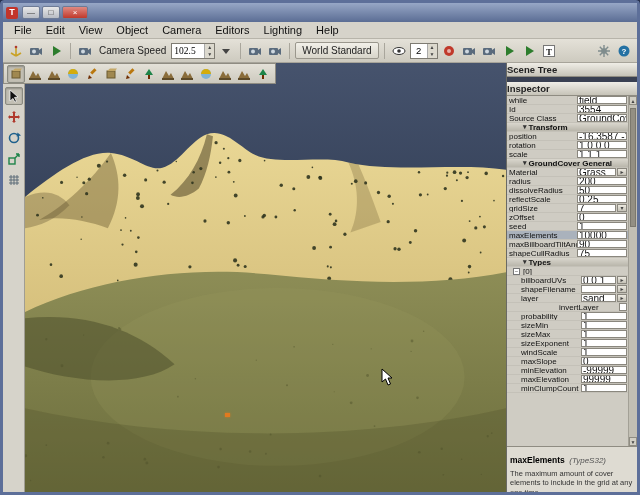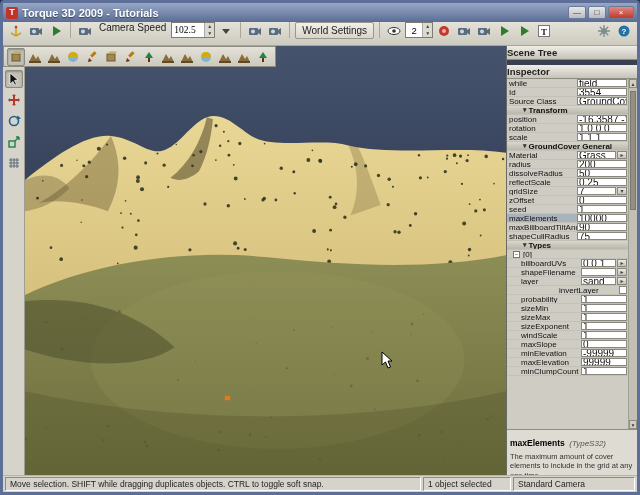--- a/index.html
+++ b/index.html
@@ -10,21 +10,21 @@
   .titlebar{height:19px;background:linear-gradient(#97a7c6,#5b6d94);display:flex;align-items:center;padding:0 3px;flex:0 0 auto;}
   .appicon{width:12px;height:12px;background:#c2342a;border-radius:2px;margin-right:4px;display:inline-flex;align-items:center;justify-content:center;color:#fff;font-size:9px;font-weight:bold;line-height:1;}
   .title{color:#fff;font-size:11px;font-weight:bold;text-shadow:0 1px 1px #33415f;flex:1;white-space:nowrap;overflow:hidden;}
   .winbtns{display:flex;gap:2px;}
   .wbtn{width:18px;height:13px;background:linear-gradient(#e8e8e8,#b8bcc4);border:1px solid #6d7b96;border-radius:2px;font-size:8px;line-height:11px;text-align:center;color:#333;cursor:default;}
   .wbtn.close{background:linear-gradient(#e08a82,#c0392b);color:#fff;width:26px;}
   
   .menubar{height:17px;background:#d6d3ca;border-bottom:1px solid #b7b4aa;display:flex;align-items:center;padding-left:4px;flex:0 0 auto;}
   .menu-item{font-size:11px;color:#111;padding:1px 7px;}
   
-  .toolbar1{height:24px;background:linear-gradient(#e4e1d8,#cdcabf);border-bottom:1px solid #a7a49a;display:flex;align-items:flex-start;padding:0 4px;gap:2px;flex:0 0 auto;}
+  .toolbar1{height:24px;background:linear-gradient(#e4e1d8,#cdcabf);border-bottom:1px solid #a7a49a;display:flex;align-items:center;padding:0 4px;gap:2px;flex:0 0 auto;}
   .tbtn{width:18px;height:18px;display:inline-flex;align-items:center;justify-content:center;border:1px solid transparent;border-radius:2px;background:transparent;flex:0 0 auto;}
   .tbtn.pressed{border:1px solid #8a8a80;background:#c2bfb4;box-shadow:inset 0 1px 2px rgba(0,0,0,.25);}
   .tb-sep{width:1px;height:16px;background:#a9a69c;margin:0 3px;flex:0 0 auto;}
   .tb-label{font-size:10px;color:#222;padding:0 3px;white-space:nowrap;}
   .tb-label-btn{font-size:10px;color:#222;padding:2px 6px;border:1px solid #9a97f0;border-color:#9a978d;border-radius:2px;background:linear-gradient(#f2f0e9,#d8d5ca);white-space:nowrap;}
   .numbox{display:inline-flex;align-items:stretch;border:1px solid #7e7b72;background:#fff;height:16px;}
   .numbox input{width:32px;border:0;font-size:9.5px;font-family:Liberation Serif, serif;padding:0 2px;outline:none;}
   .spin{display:flex;flex-direction:column;width:10px;border-left:1px solid #aaa;}
   .spin span{flex:1;font-size:5px;line-height:7px;text-align:center;background:#dcd9ce;color:#444;}
   .stepval{width:16px;font-size:9.5px;text-align:center;display:inline-flex;align-items:center;justify-content:center;background:#fff;}
@@ -71,28 +71,37 @@
   .scell.sel{flex:0 0 88px;}
   .scell.cam{flex:0 0 122px;}
 </style>
 </head>
 <body>
 
 <div class="window">
 
   <div class="titlebar">
     <span class="appicon">T</span>
-    <span class="title">Torque 3D 2009 - Tutorials</span>
     <div class="winbtns">
         <span class="wbtn">—</span>
         <span class="wbtn">□</span>
         <span class="wbtn close">×</span>
       </div>
   </div>
 
+  <div class="menubar">
+      <span class="menu-item">File</span>
+      <span class="menu-item">Edit</span>
+      <span class="menu-item">View</span>
+      <span class="menu-item">Object</span>
+      <span class="menu-item">Camera</span>
+      <span class="menu-item">Editors</span>
+      <span class="menu-item">Lighting</span>
+      <span class="menu-item">Help</span>
+    </div>
 
   <div class="toolbar1">
     <span class="tbtn">
         <svg width="14" height="14" viewBox="0 0 14 14">
           <path d="M7 12 V3 M7 12 L2 9 M7 12 L12 9" stroke="#c9a227" stroke-width="1.6" fill="none"></path>
           <circle cx="7" cy="3" r="1.3" fill="#b03a2e"></circle>
         </svg>
       </span>
     <span class="tbtn">
         <svg width="14" height="14" viewBox="0 0 14 14">
@@ -136,21 +145,21 @@
         </svg>
       </span>
     <span class="tbtn">
         <svg width="14" height="14" viewBox="0 0 14 14">
           <rect x="1" y="4" width="9" height="7" rx="1" fill="#5a6b7d"></rect>
           <polygon points="10,6 13,4 13,11 10,9" fill="#5a6b7d"></polygon>
           <circle cx="5" cy="7.5" r="2" fill="#cfd8e0"></circle>
         </svg>
       </span>
     <span class="tb-sep"></span>
-    <span class="tb-label-btn">World Settings</span>
+    <span class="tb-label-btn">World Standard</span>
     <span class="tb-sep"></span>
     <span class="tbtn">
         <svg width="14" height="14" viewBox="0 0 14 14">
           <ellipse cx="7" cy="7" rx="6" ry="3.5" fill="#fff" stroke="#333"></ellipse>
           <circle cx="7" cy="7" r="1.8" fill="#333"></circle>
         </svg>
       </span>
     <span class="numbox">
       <span class="stepval">2</span>
       <span class="spin">
@@ -672,19 +681,14 @@
           <span class="varrow down">▼</span>
         </div>
       </div>
       <div class="desc">
         <div><span class="dt">maxElements</span> <span class="dy">(TypeS32)</span></div>
         <div class="dx">The maximum amount of cover elements to include in the grid at any one time.</div>
       </div>
     </div>
   </div>
 
-  <div class="statusbar">
-    <span class="scell msg">Move selection.  SHIFT while dragging duplicates objects.  CTRL to toggle soft snap.</span>
-    <span class="scell sel">1 object selected</span>
-    <span class="scell cam">Standard Camera</span>
-  </div>
 
 </div>
 
 </body></html>

